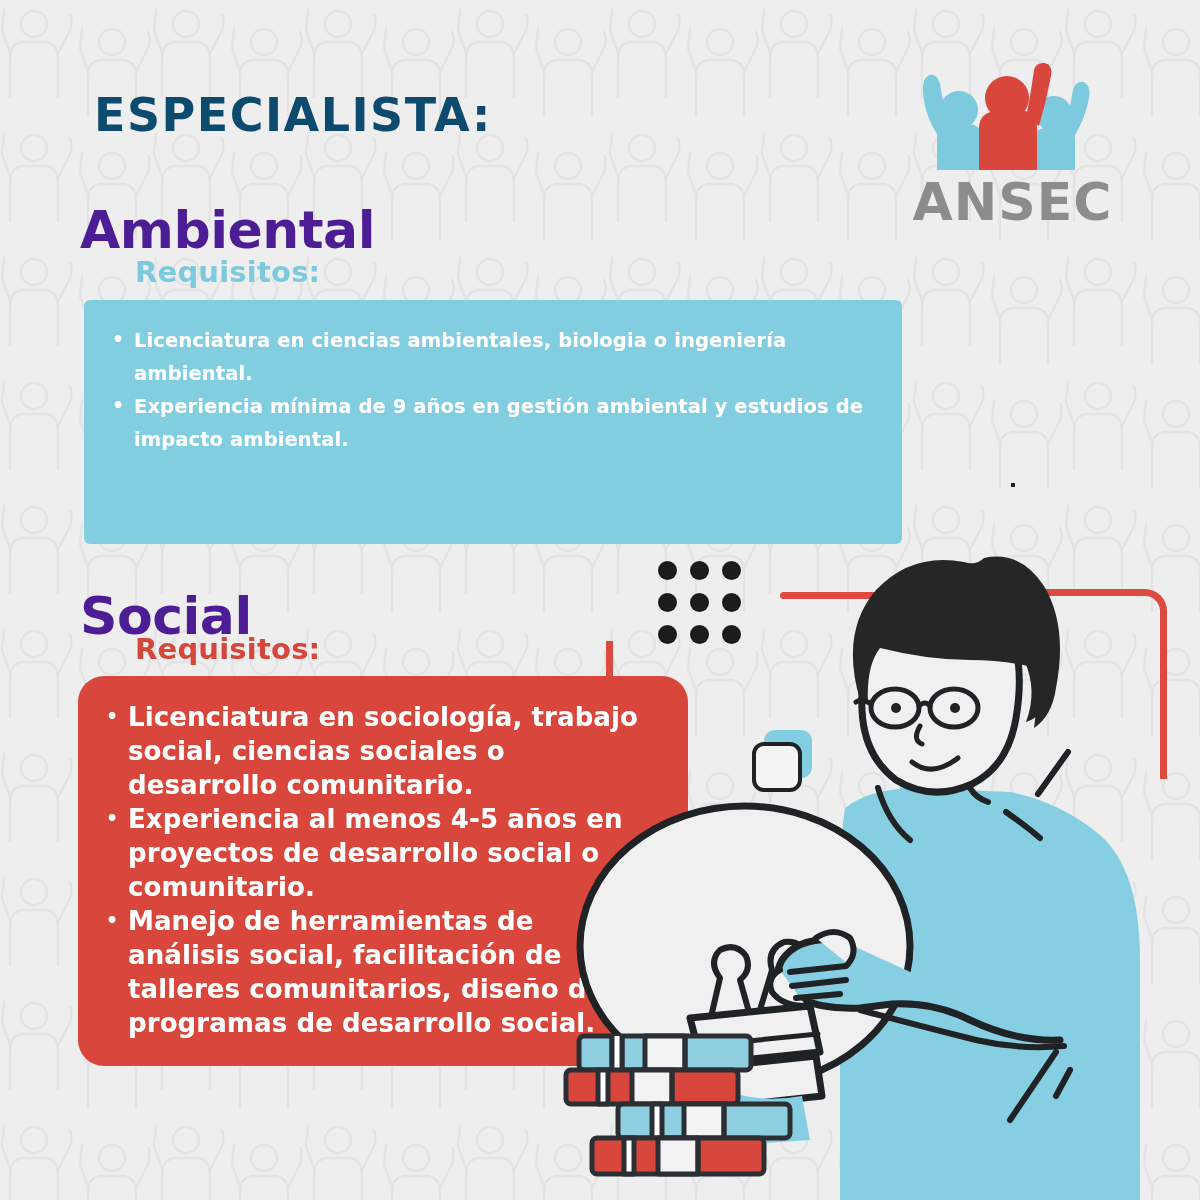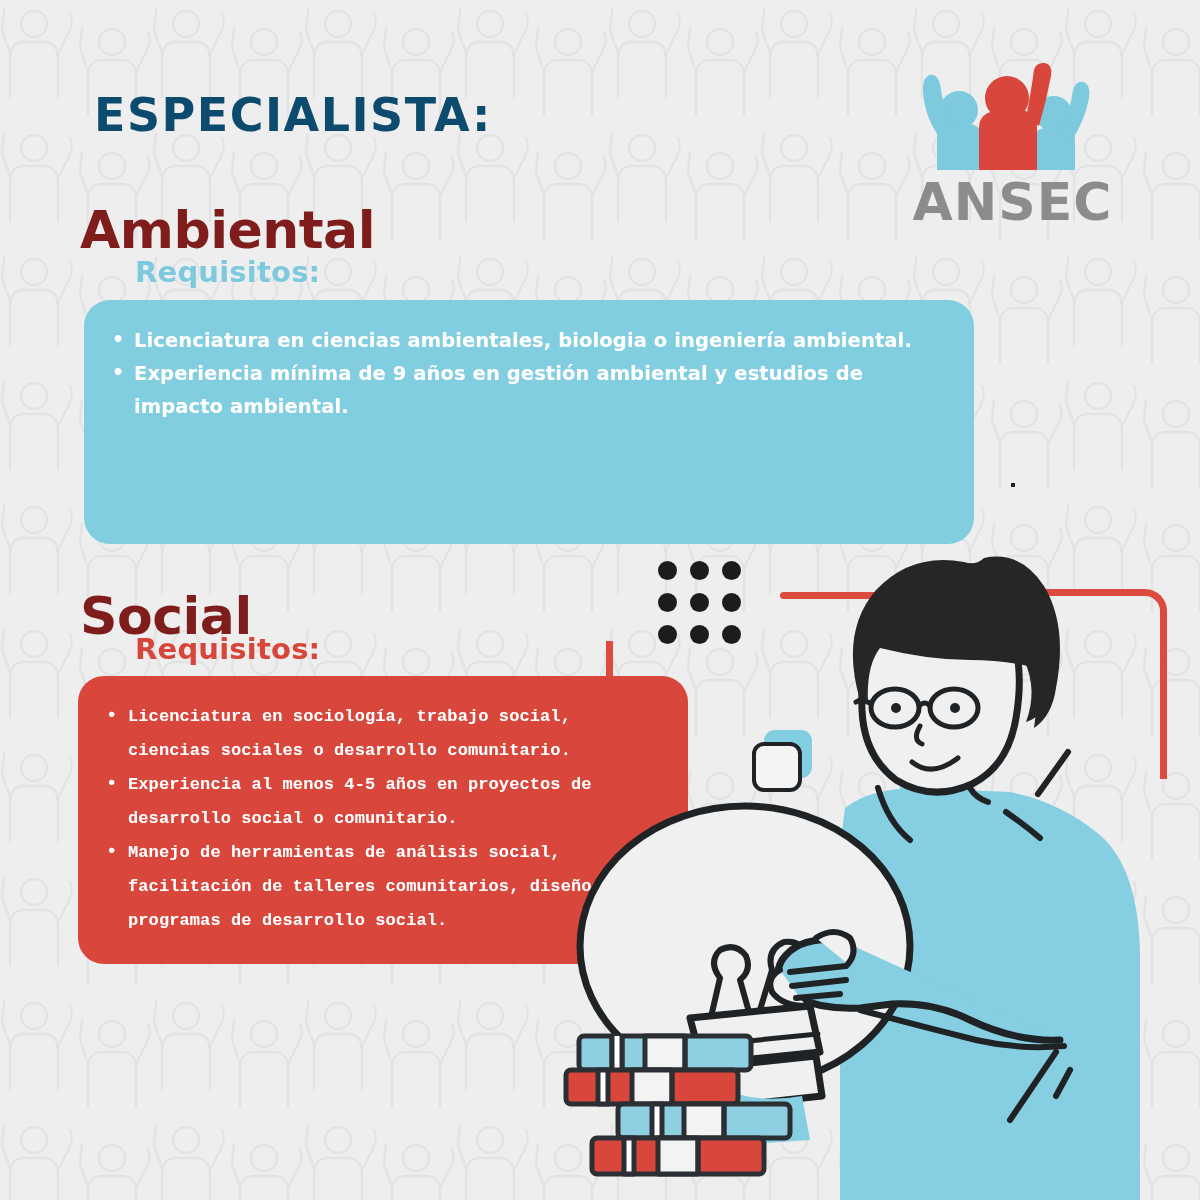--- a/index.html
+++ b/index.html
@@ -25,43 +25,44 @@
     position:absolute; left:94px; top:88px;
     font-family:"DejaVu Sans", sans-serif;
     font-weight:bold; font-size:46px; letter-spacing:1.5px;
     color:#0c4a6e;
   }
 
   .cat-title{
     position:absolute;
     font-family:"DejaVu Sans", sans-serif;
     font-weight:bold; font-size:52px; letter-spacing:-0.5px;
-    color:#7f1d1d;
+    color:#4c1d95;
   }
   .cat-title.amb{ left:80px; top:200px; }
   .cat-title.soc{ left:80px; top:586px; }
 
   .req-label{
     position:absolute;
     font-family:"DejaVu Sans", sans-serif;
     font-weight:bold; font-size:29px; letter-spacing:0.2px;margin-left:23px;
   }
   .req-label.amb{ left:112px; top:255px; color:#7dc9de; }
   .req-label.soc{ left:112px; top:632px; color:#d8453a; }
 
   
   .req-box{
     position:absolute;
     border-radius:26px;
     padding:24px 34px 26px 26px;
     z-index:4;
   }
   .req-box.amb{
-    left:84px; top:300px; width:890px; min-height:244px;
+    left:84px; top:300px; width:818px; min-height:244px;
     background:#82cee1;
+    border-radius:6px;
   }
   .req-box.soc{
     left:78px; top:676px; width:610px; min-height:262px;
     background:#d9463b;
   }
   .req-box ul{ list-style:none; }
   .req-box li{
     color:#ffffff;
     font-family:"DejaVu Sans", sans-serif;
     font-weight:bold;
@@ -70,21 +71,21 @@
     letter-spacing:0.1px;
     position:relative;
     padding-left:24px;
     text-shadow:0 0 0.3px rgba(255,255,255,.3);
   }
   .req-box li::before{
     content:"•";
     position:absolute; left:2px; top:-1px;
     font-size:19px;
   }
-  .req-box.soc li{ font-size:17px; line-height:34px;font-family:Liberation Mono, monospace; }
+  .req-box.soc li{ font-size:26px; line-height:34px; }
 
   
   .deco{ position:absolute; z-index:3; }
 
   
   #dot-grid{ left:658px; top:561px; width:84px; height:84px; }
   #dot-grid .d{
     position:absolute; width:19px; height:19px;
     border-radius:50%; background:#1c1c1c;
   }

